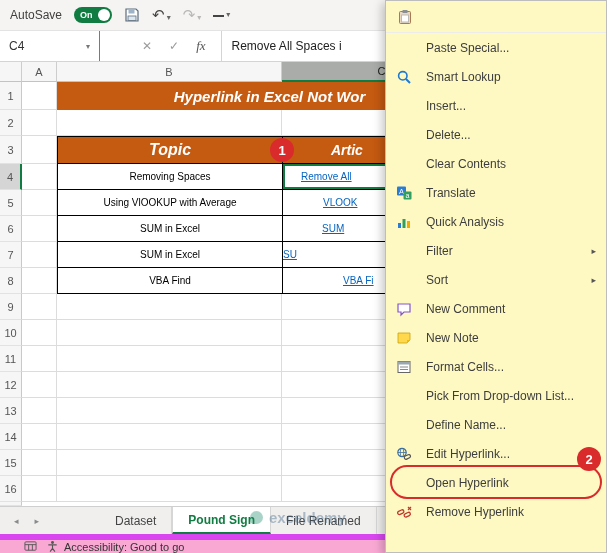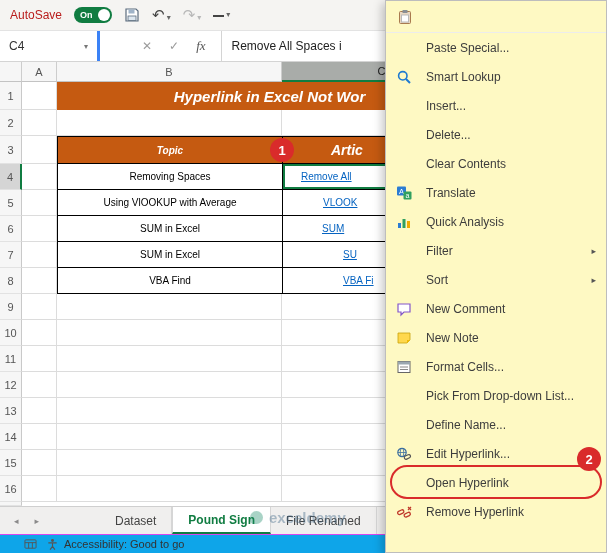--- a/index.html
+++ b/index.html
@@ -7,35 +7,35 @@
     --excel-green:#107C41; --menu-border:#BDBDBD;
   }
   *{box-sizing:border-box;margin:0;padding:0}
   body{margin:0;background:#888}
   .app{position:relative;width:607px;height:553px;background:#fff;overflow:hidden;
        font-family:"Liberation Sans",sans-serif}
 
   
   .qat{position:absolute;top:0;left:0;right:0;height:30px;background:#f5f4f2;
        display:flex;align-items:center;gap:12px;padding-left:10px}
-  .autosave-label{font-size:12px;color:#b91c1c}
+  .autosave-label{font-size:12px;color:#404040}
   .toggle{width:38px;height:16px;border-radius:8px;background:var(--excel-green);
           position:relative;display:flex;align-items:center;cursor:pointer}
   .toggle .t-label{color:#fff;font-size:9px;margin-left:6px;font-weight:bold}
   .toggle .knob{position:absolute;right:2px;top:2px;width:12px;height:12px;border-radius:50%;background:#fff}
   .qat-btn{font-size:15px;color:#444;display:flex;align-items:flex-end;gap:2px;cursor:pointer}
   .qat-btn .chev{font-size:8px;color:#666;padding-bottom:2px}
   .disabled, .disabled .chev{color:#b8b8b8}
   .bar-glyph{display:inline-block;width:11px;height:2px;background:#444;margin-bottom:4px}
 
   
   .frow{position:absolute;top:30px;left:0;right:0;height:32px;background:#fff;
         border-top:1px solid #e3e3e3;border-bottom:1px solid #d4d4d4;display:flex;align-items:center}
   .namebox{width:100px;height:100%;display:flex;align-items:center;justify-content:space-between;
-           padding:0 9px;border-right:3px solid #3b82f6;font-size:12px;color:#333;cursor:pointer}
+           padding:0 9px;border-right:1px solid #3b82f6;font-size:12px;color:#333;cursor:pointer}
   .namebox .chev{font-size:8px;color:#777}
   .ficons{display:flex;align-items:center;gap:17px;height:100%;padding:0 15px 0 42px;
           border-right:1px solid #d4d4d4}
   .fic{font-size:12px;color:#9c9c9c;cursor:pointer}
   .fx{font-style:italic;font-size:13px;color:#555;font-family:"Liberation Serif",serif}
   .ftext{padding-left:10px;font-size:12px;color:#222;white-space:nowrap;overflow:hidden;flex:1}
 
   
   .chead{position:absolute;top:62px;left:0;right:0;height:20px;display:flex;background:#f6f6f6;
          font-size:11px;color:#555}
@@ -68,22 +68,22 @@
            border-top:1px solid #cfcfcf;display:flex;align-items:stretch;font-size:12px;color:#444}
   .tab-nav{width:100px;display:flex;align-items:center;gap:16px;padding-left:14px;color:#8a8a8a;font-size:9px}
   .tab{display:flex;align-items:center;padding:0 15px;border-right:1px solid #d6d6d6;cursor:pointer;white-space:nowrap}
   .tab-active{background:#fff;color:var(--excel-green);font-weight:bold;
               border-bottom:2px solid var(--excel-green);border-left:1px solid #d6d6d6}
   .wm{position:absolute;top:509px;left:250px;display:flex;align-items:center;gap:6px;z-index:6;
       font-size:15px;font-weight:bold;color:rgba(70,108,138,.42);pointer-events:none}
   .wm-dot{width:13px;height:13px;border-radius:50% 50% 50% 4px;background:rgba(30,140,105,.38)}
 
   
-  .status{position:absolute;top:534px;left:0;right:0;height:19px;background:#0ea5e9;
-          border-top:1px solid #d946ef;display:flex;align-items:center;gap:9px;
+  .status{position:absolute;top:534px;left:0;right:0;height:19px;background:#f9a8d4;
+          border-top:6px solid #d946ef;display:flex;align-items:center;gap:9px;
           padding-left:24px;font-size:11px;color:#333}
   .st-item{display:flex;align-items:center;gap:5px;cursor:pointer}
 
   
   .cmenu{position:absolute;left:385px;top:0;width:222px;height:553px;background:#fef9c3;
          border:1px solid var(--menu-border);box-shadow:-3px 3px 9px rgba(0,0,0,.22);z-index:50}
   .cm-head{height:32px;display:flex;align-items:center;padding-left:11px;border-bottom:1px solid #ececec}
   .mi{position:relative;height:29px;display:flex;align-items:center;padding-left:40px;
       font-size:12px;color:#3d3d3d;cursor:pointer;white-space:nowrap}
   .mi-icon{position:absolute;left:10px;top:50%;transform:translateY(-50%);width:16px;height:16px}
@@ -158,21 +158,21 @@
     </div>
     <div class="row" style="height:26px">
       <div class="rn">2</div>
       <div class="cA cell g"></div>
       <div class="cB cell g"></div>
       <div class="cC cell g"></div>
     </div>
     <div class="row" style="height:28px">
       <div class="rn">3</div>
       <div class="cA cell g"></div>
-      <div class="cB cell orange tb tb-top" style="font-size:10px">Topic</div>
+      <div class="cB cell orange tb tb-top" style="font-size:16px">Topic</div>
       <div class="cC cell orange tb tb-top tb-right hleft" style="font-size:14px;padding-left:48px">Artic</div>
     </div>
     <div class="row" style="height:26px">
       <div class="rn rn-sel">4</div>
       <div class="cA cell g"></div>
       <div class="cB cell tb">Removing Spaces</div>
       <div class="cC cell tb tb-right link sel" style="padding-left:18px">Remove All</div>
     </div>
     <div class="row" style="height:26px">
       <div class="rn">5</div>
@@ -183,21 +183,21 @@
     <div class="row" style="height:26px">
       <div class="rn">6</div>
       <div class="cA cell g"></div>
       <div class="cB cell tb">SUM in Excel</div>
       <div class="cC cell tb tb-right link" style="padding-left:39px">SUM</div>
     </div>
     <div class="row" style="height:26px">
       <div class="rn">7</div>
       <div class="cA cell g"></div>
       <div class="cB cell tb">SUM in Excel</div>
-      <div class="cC cell tb tb-right link" style="padding-left:60px">SU</div>
+      <div class="cC cell tb tb-right link" style="">SU</div>
     </div>
     <div class="row" style="height:26px">
       <div class="rn">8</div>
       <div class="cA cell g"></div>
       <div class="cB cell tb">VBA Find</div>
       <div class="cC cell tb tb-right link" style="padding-left:60px">VBA Fi</div>
     </div>
     <div class="row" style="height:26px">
       <div class="rn">9</div>
       <div class="cA cell g"></div>

